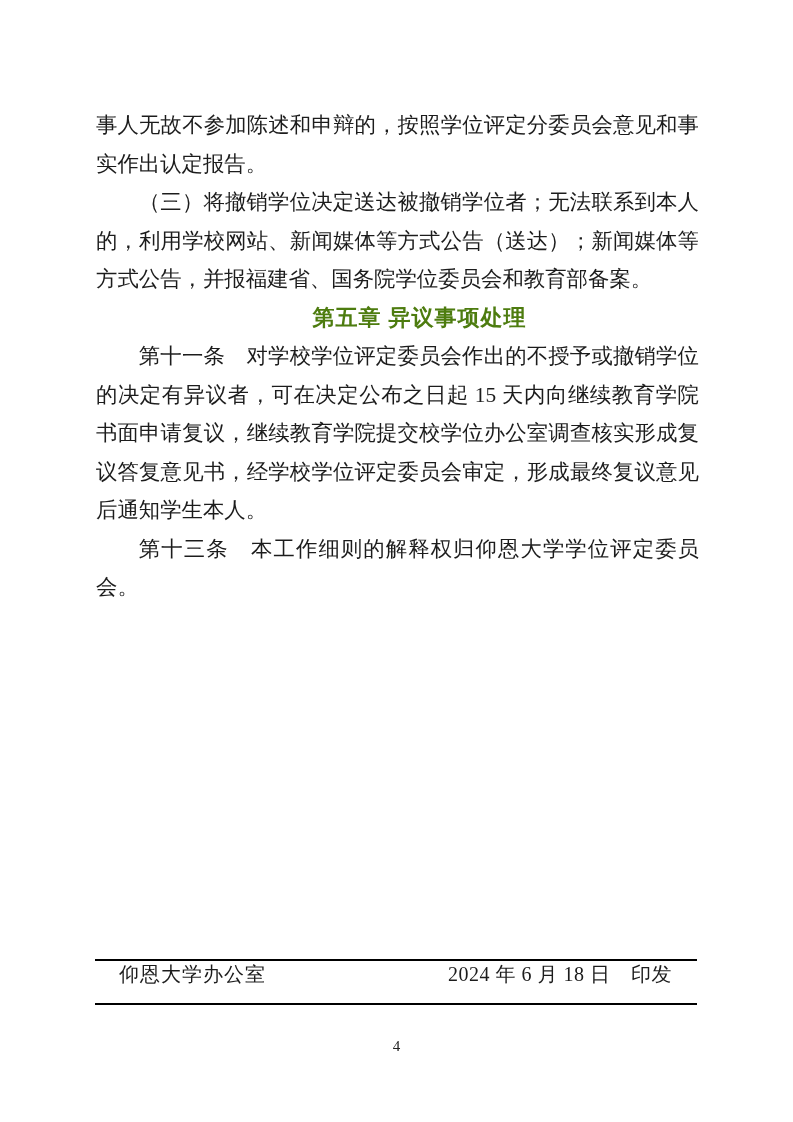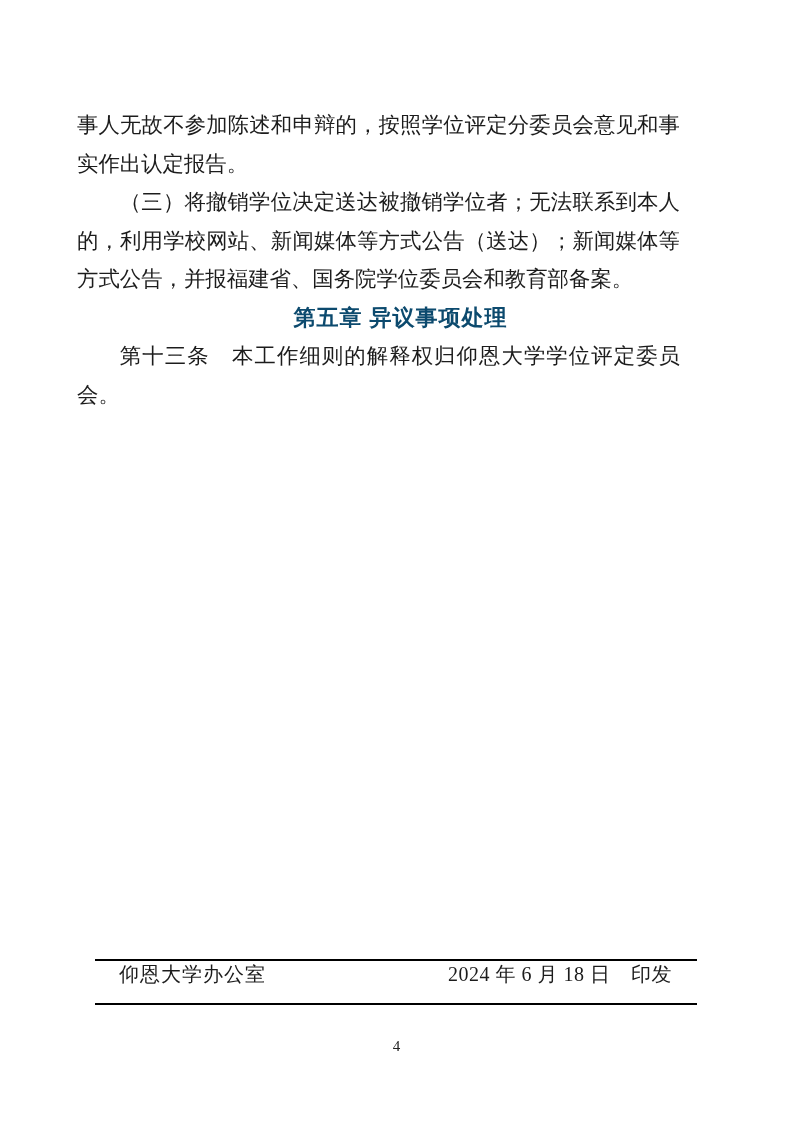--- a/index.html
+++ b/index.html
@@ -11,21 +11,21 @@
     position: relative;
     width: 793px;
     height: 1122px;
     background: #ffffff;
     overflow: hidden;
     font-family: "Liberation Serif", serif;
     color: #1c1c1c;
   }
   .doc-body {
     position: absolute;
-    left: 77px;
+    left: 96px;
     top: 106px;
     width: 603px;
     font-size: 21.4px;
     line-height: 38.5px;
     text-align: justify;
     text-justify: inter-character;
     word-break: break-all;
   }
   .para {
     margin: 0;
@@ -36,21 +36,21 @@
   }
   .chapter-heading {
     margin: 0;
     font-size: 22px;
     line-height: 38.5px;
     font-weight: bold;
     text-align: center;
     text-indent: 2em;              
     letter-spacing: 1px;
     font-family: "Liberation Sans", sans-serif;
-    color: #0c4a6e;
+    color: #4d7c0f;
   }
   .doc-footer {
     position: absolute;
     left: 95px;
     top: 959px;
     width: 602px;
     height: 42px;
     box-sizing: content-box;
     border-top: 2px solid #000000;
     border-bottom: 2px solid #000000;
@@ -84,20 +84,21 @@
 </style>
 </head>
 <body>
 
 <div class="page">
 
   <div class="doc-body">
     <p class="para no-indent">事人无故不参加陈述和申辩的，按照学位评定分委员会意见和事实作出认定报告。</p>
     <p class="para">（三）将撤销学位决定送达被撤销学位者；无法联系到本人的，利用学校网站、新闻媒体等方式公告（送达）；新闻媒体等方式公告，并报福建省、国务院学位委员会和教育部备案。</p>
     <h2 class="chapter-heading">第五章 异议事项处理</h2>
+    <p class="para">第十一条　对学校学位评定委员会作出的不授予或撤销学位的决定有异议者，可在决定公布之日起 15 天内向继续教育学院书面申请复议，继续教育学院提交校学位办公室调查核实形成复议答复意见书，经学校学位评定委员会审定，形成最终复议意见后通知学生本人。</p>
     <p class="para">第十三条　本工作细则的解释权归仰恩大学学位评定委员会。</p>
   </div>
 
   <div class="doc-footer">
     <span class="footer-issuer">仰恩大学办公室</span>
     <span class="footer-date">2024 年 6 月 18 日　印发</span>
   </div>
 
   <div class="page-number">4</div>
 

